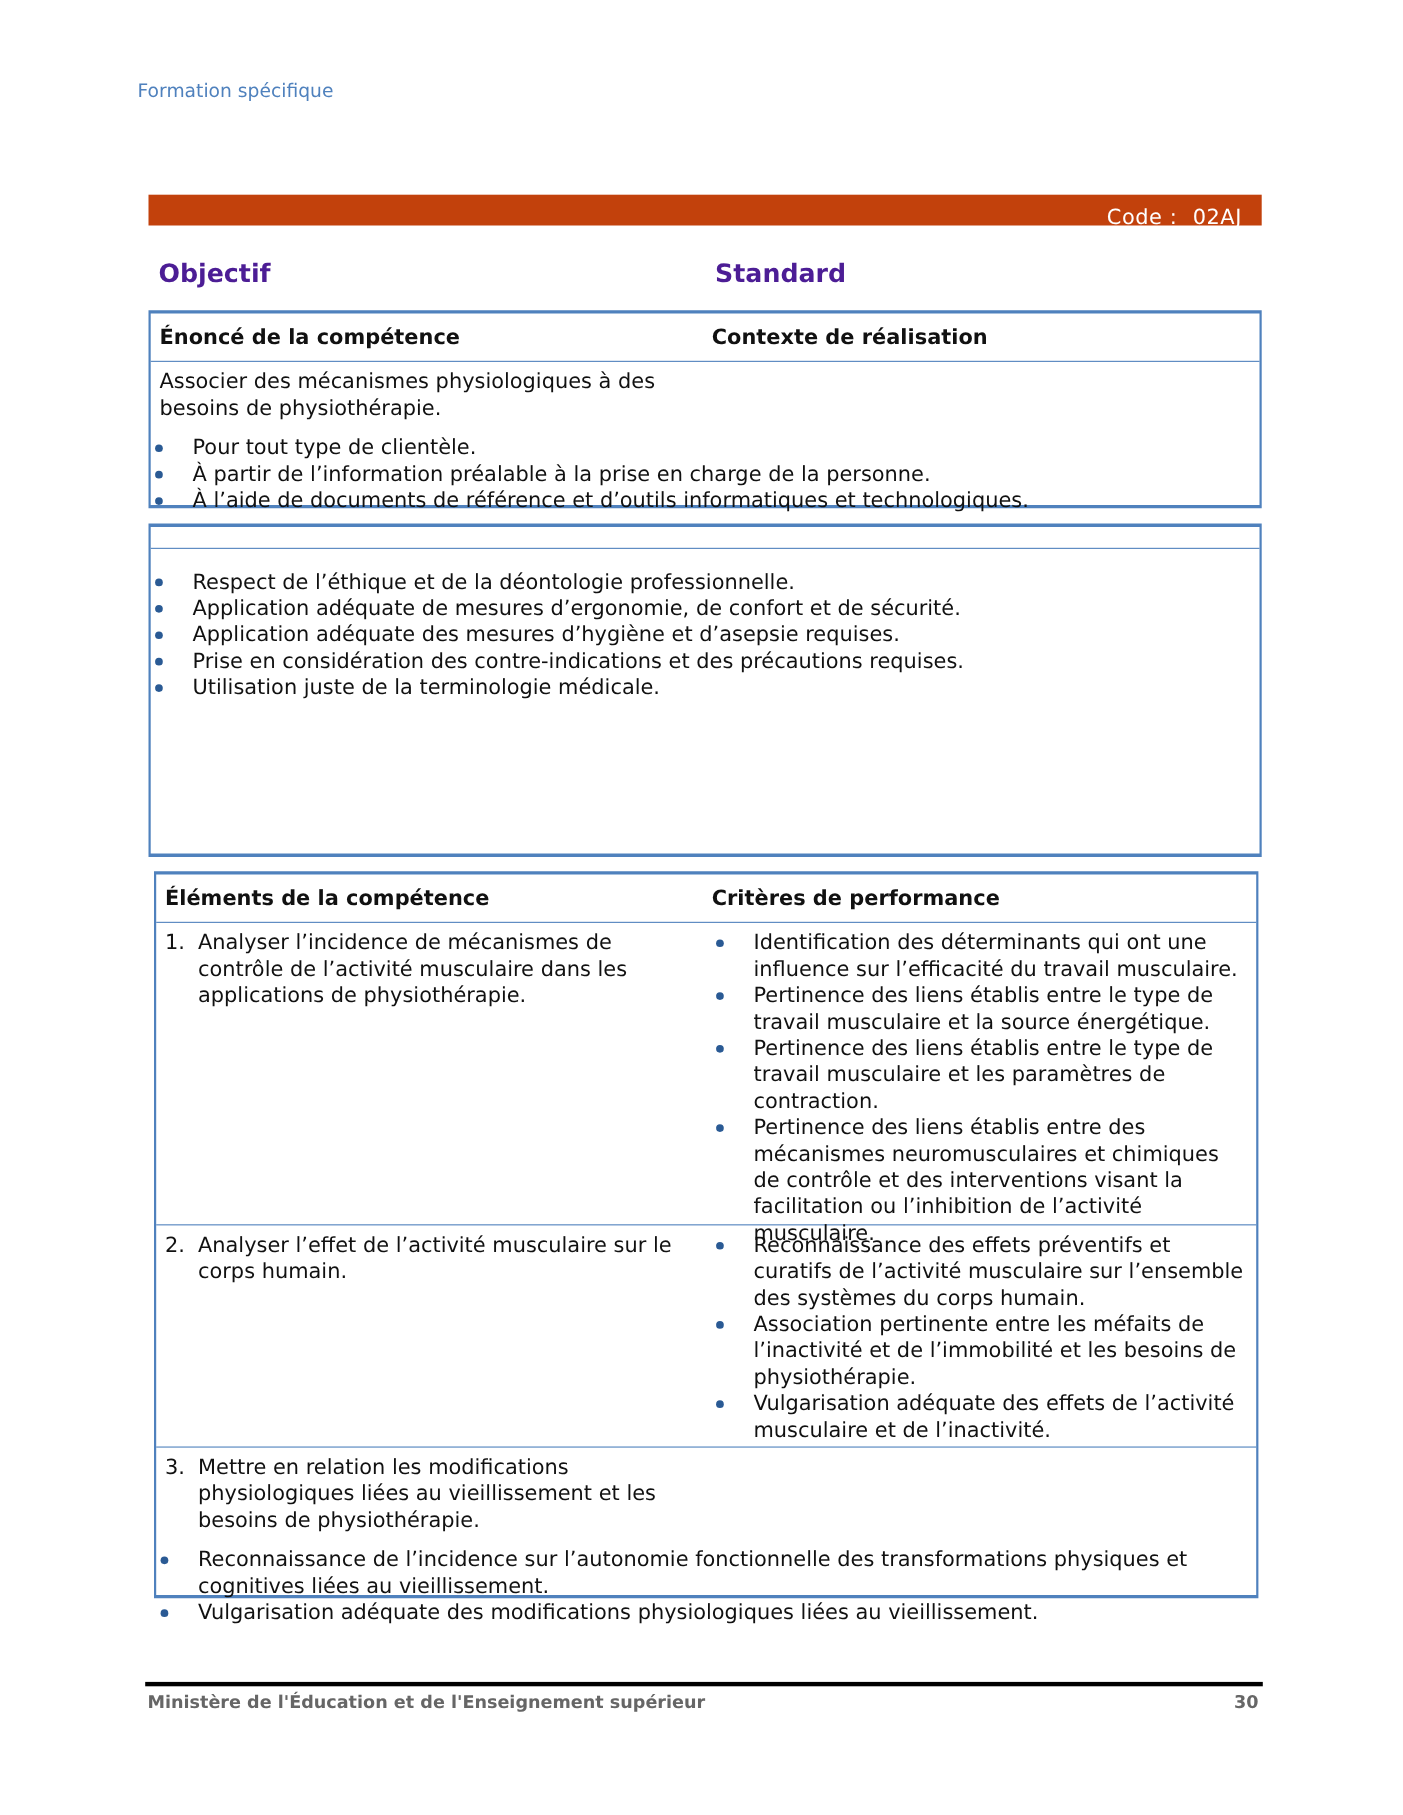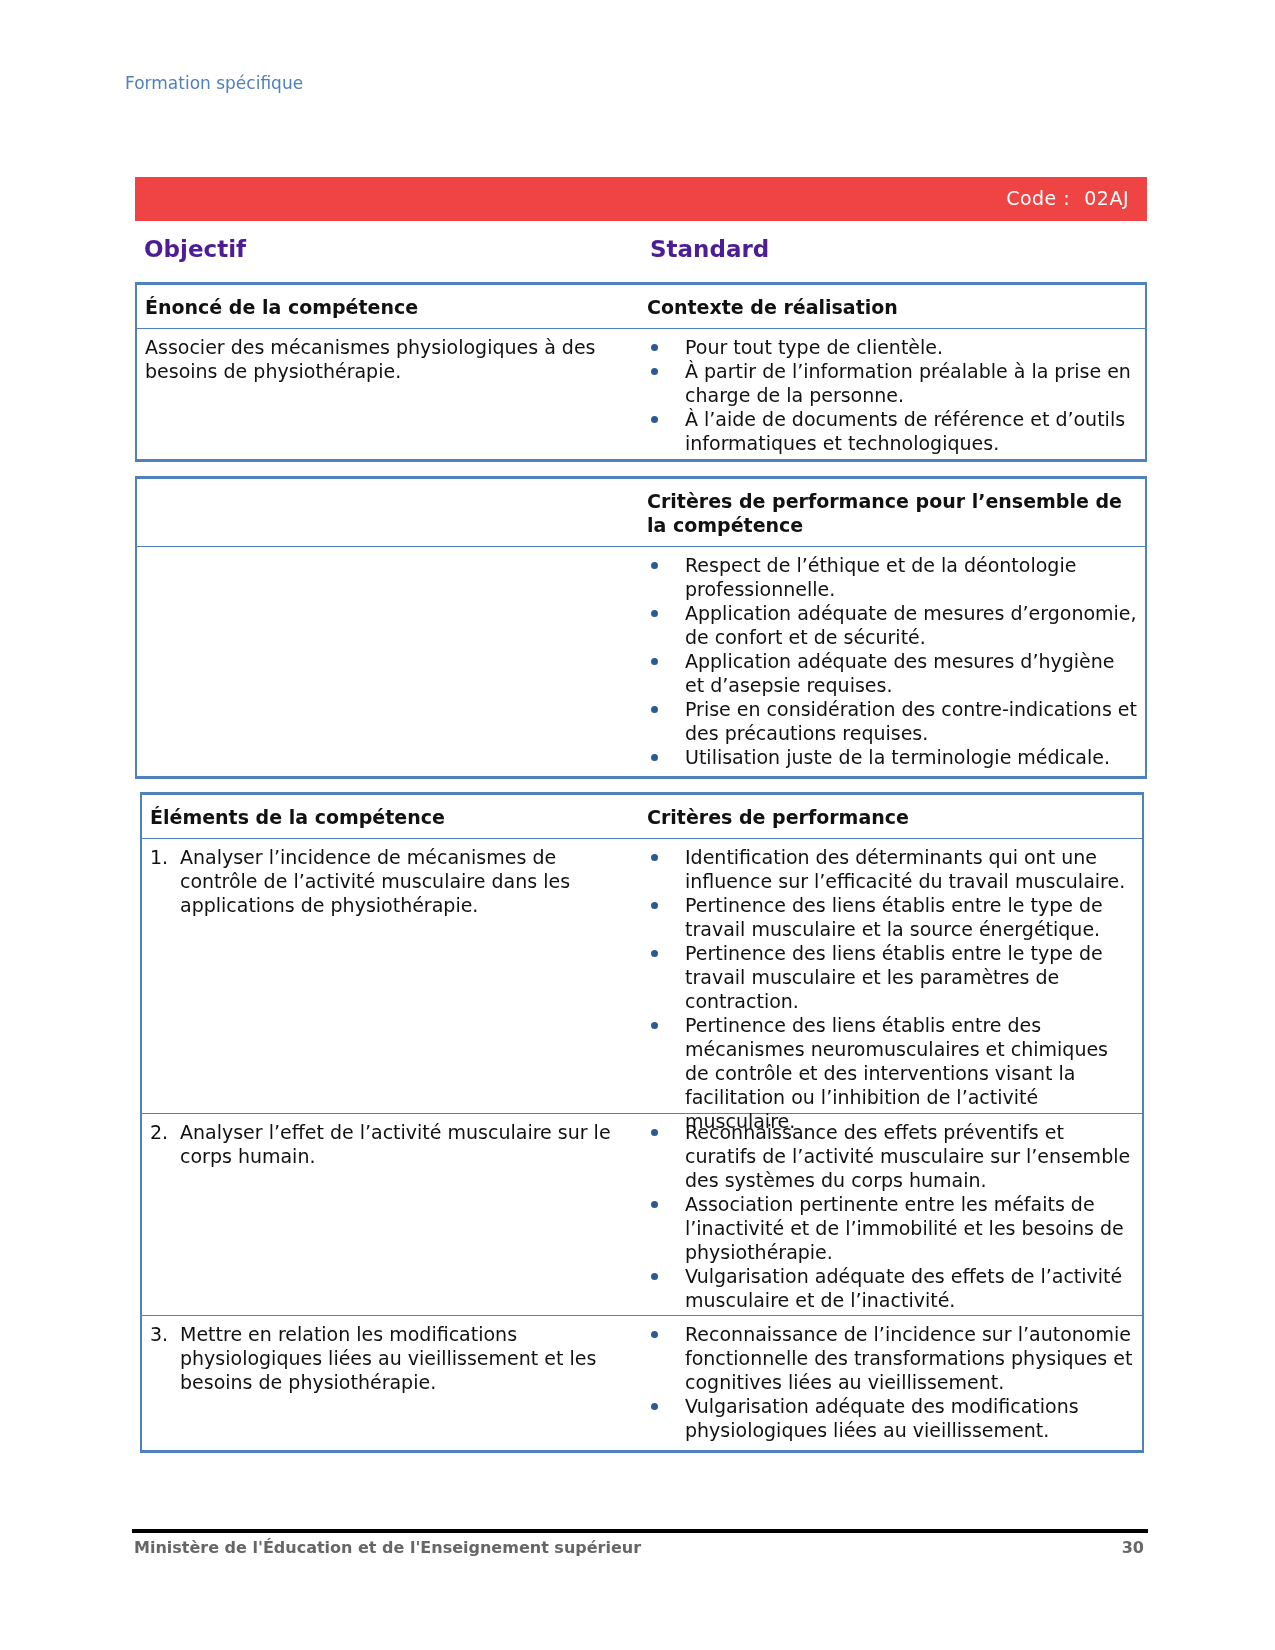--- a/index.html
+++ b/index.html
@@ -1,27 +1,27 @@
 <!DOCTYPE html>
 <html><head>
 <meta charset="utf-8">
 <style>
   html, body { margin:0; padding:0; background:#ffffff; }
   body { width:1275px; height:1650px; position:relative; font-family:"DejaVu Sans", sans-serif; color:#111; overflow:hidden; }
   .header-label { position:absolute; left:125px; top:73px; font-size:17px; color:#4f81bd; }
-  .code-bar { position:absolute; left:135px; top:177px; width:1012px; height:44px; background:#ef4444; color:#fff; font-size:19px; }
+  .code-bar { position:absolute; left:135px; top:177px; width:1012px; height:28px; background:#c2410c; color:#fff; font-size:19px; }
   .code-bar .code-text { position:absolute; right:18px; top:10px; letter-spacing:0.5px; }
   .code-bar .code-text span + span { margin-left:14px; }
   .section-title { position:absolute; top:236px; font-size:23px; font-weight:bold; color:#4c1d95; }
   .t-obj { left:144px; }
   .t-std { left:650px;text-align:center; }
 
   .tbl { position:absolute; border:2px solid #4f81bd; border-top-width:3px; border-bottom-width:3px; box-sizing:border-box; }
   .row { display:flex; border-bottom:1px solid #4f81bd; }
-  .row:last-child { border-bottom:none; }
+  .row:last-child { border-bottom:none;flex-direction:column; }
   .cell-left { width:510px; box-sizing:border-box; padding:6px 8px; font-size:19px; line-height:24px; }
   .cell-right { flex:1; box-sizing:border-box; padding:6px 8px 4px 0; font-size:19px; line-height:24px; }
   .hdr { font-weight:bold; font-size:19px; }
   .hdr .cell-left, .hdr .cell-right { padding-top:10px; padding-bottom:9px; }
   ul.bul { list-style:none; margin:0; padding:0; }
   ul.bul li { position:relative; padding-left:38px; }
   ul.bul li .dot { position:absolute; left:4px; top:9px; width:7px; height:7px; border-radius:50%; background:#2a5a94; }
   .num { display:flex; }
   .num .n { width:30px; flex:none; }
 
@@ -56,21 +56,20 @@
         <li><span class="dot"></span><span>À partir de l’information préalable à la prise en charge de la personne.</span></li>
         <li><span class="dot"></span><span>À l’aide de documents de référence et d’outils informatiques et technologiques.</span></li>
       </ul>
     </div>
   </div>
 </div>
 
 <div class="tbl" style="left:135px; top:476px; width:1012px; height:303px;">
   <div class="row hdr">
     <div class="cell-left"></div>
-    <div class="cell-right">Critères de performance pour l’ensemble de la compétence</div>
   </div>
   <div class="row">
     <div class="cell-left"></div>
     <div class="cell-right">
       <ul class="bul">
         <li><span class="dot"></span><span>Respect de l’éthique et de la déontologie professionnelle.</span></li>
         <li><span class="dot"></span><span>Application adéquate de mesures d’ergonomie, de confort et de sécurité.</span></li>
         <li><span class="dot"></span><span>Application adéquate des mesures d’hygiène et d’asepsie requises.</span></li>
         <li><span class="dot"></span><span>Prise en considération des contre-indications et des précautions requises.</span></li>
         <li><span class="dot"></span><span>Utilisation juste de la terminologie médicale.</span></li>

